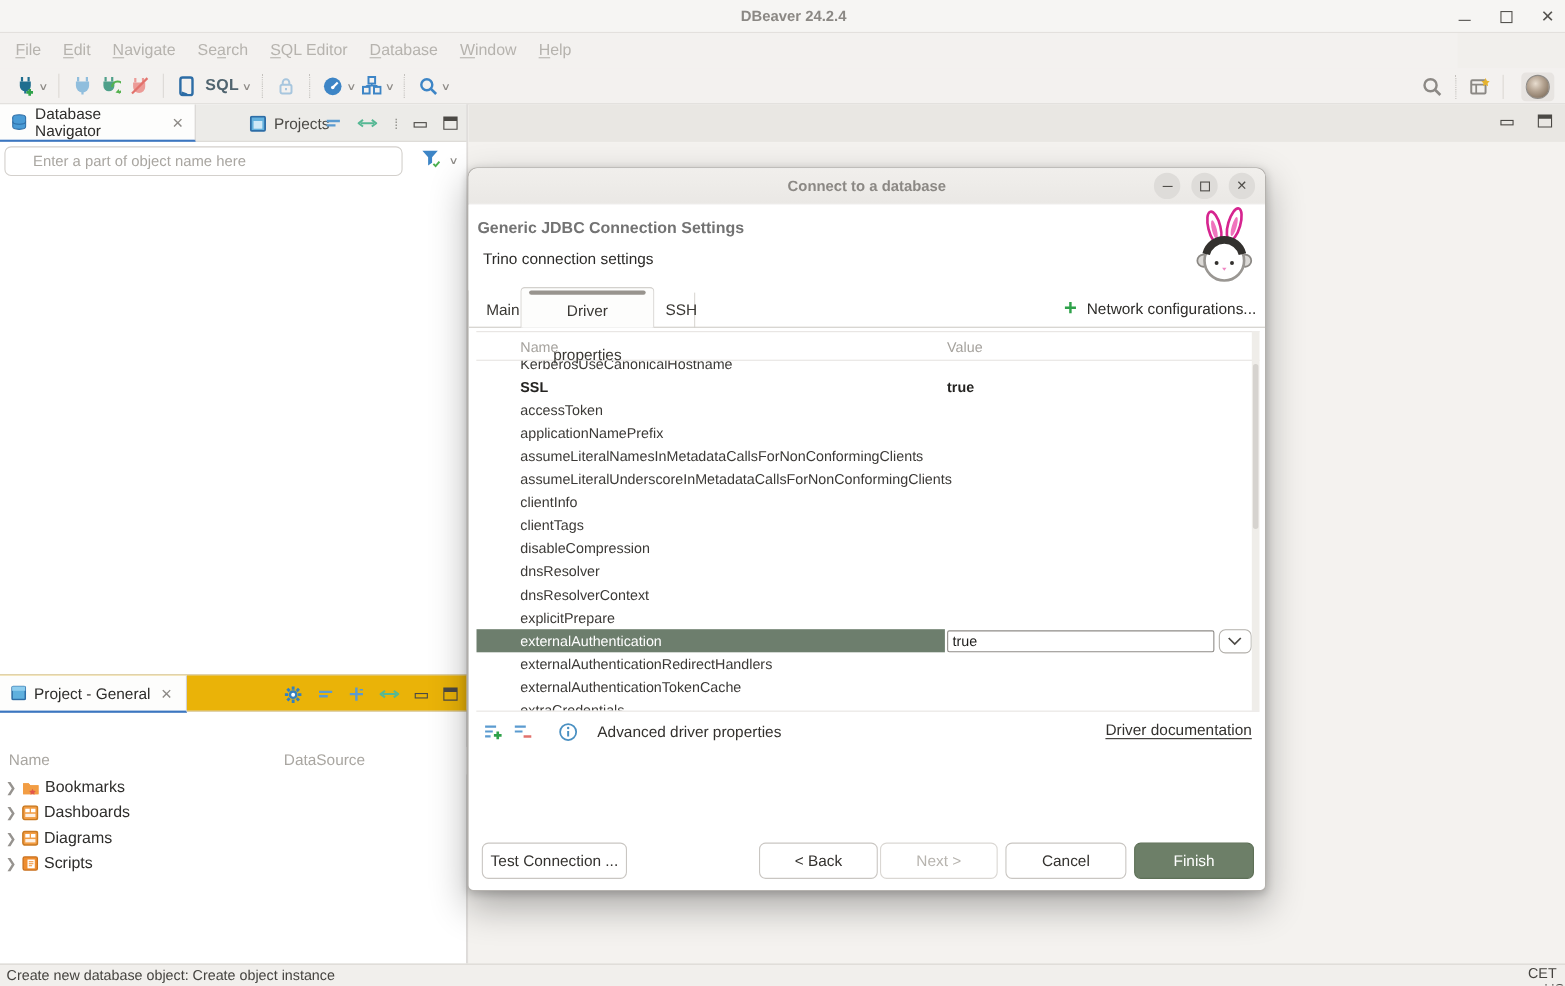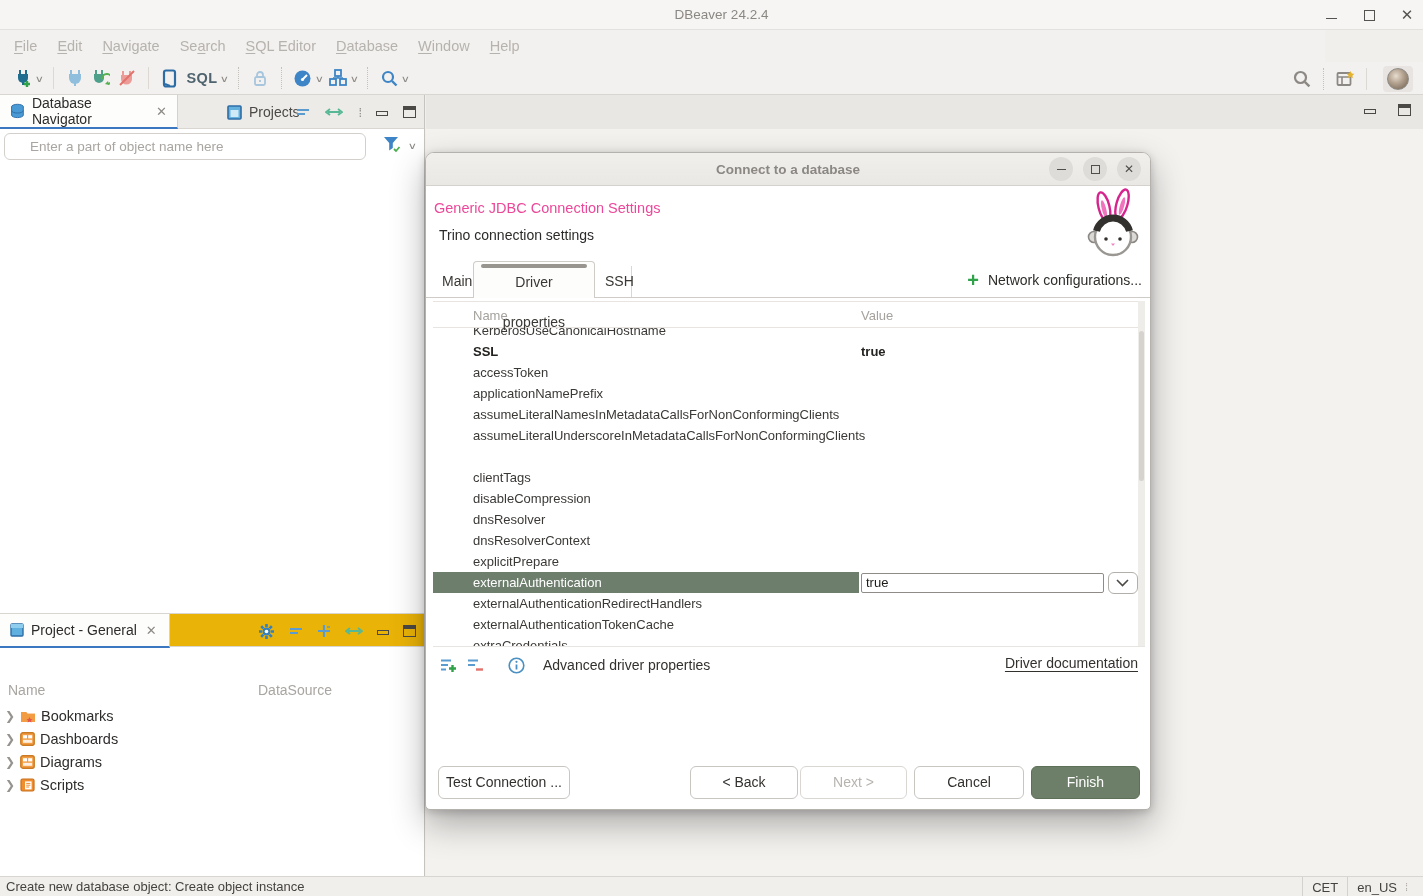--- a/index.html
+++ b/index.html
@@ -2,21 +2,21 @@
 <html><head>
 <meta charset="utf-8">
 <style>
   * { margin:0; padding:0; box-sizing:border-box; }
   html,body { width:1423px; height:896px; overflow:hidden; }
   body { font-family:"Liberation Sans", sans-serif; background:#f1efec; position:relative; }
   svg { display:block; }
 
   
   .titlebar { position:absolute; left:0; top:0; width:1423px; height:30px; background:#f6f5f3; border-bottom:1px solid #e3e0dd; }
-  .titlebar .title { position:absolute; left:0; right:0; top:0; height:30px; line-height:30px; text-align:center; color:#8b8884; font-size:13.5px; font-weight:400;padding-left:20px; }
+  .titlebar .title { position:absolute; left:0; right:0; top:0; height:30px; line-height:30px; text-align:center; color:#8b8884; font-size:13.5px; font-weight:700;padding-left:20px; }
   .win-controls { position:absolute; right:8px; top:0; height:30px; display:flex; align-items:center; gap:22px; color:#55534f; }
   .wc-glyph { width:16px; height:16px; display:flex; align-items:center; justify-content:center; font-size:13px; }
   .wc-min-bar { width:11px; height:0; border-top:1.6px solid #55534f; margin-top:6px; }
   .wc-max-box { width:11px; height:11px; border:1.4px solid #55534f; }
   .wc-x { font-size:15px; }
 
   
   .menubar { position:absolute; left:0; top:30px; width:1325px; height:32px; background:#f3f1ef; display:flex; align-items:center; padding-left:4px; }
   .menu-item { color:#b6b3ae; font-size:14.5px; padding:0 10px; height:32px; line-height:32px; }
   .menu-item .mn { text-decoration:underline; text-underline-offset:2px; }
@@ -69,21 +69,21 @@
   
   .dialog { position:absolute; left:425px; top:152px; width:726px; height:658px; background:#fff; border:1px solid #b5b2ae; border-radius:9px 9px 5px 5px; box-shadow:0 14px 34px rgba(0,0,0,.30), 0 2px 8px rgba(0,0,0,.18); z-index:20; }
   .dlg-titlebar { position:absolute; left:0; top:0; width:100%; height:33px; background:linear-gradient(#f1efec,#eae8e5); border-bottom:1px solid #d5d2ce; border-radius:8px 8px 0 0; }
   .dlg-title { position:absolute; left:0; right:0; top:0; height:33px; line-height:33px; text-align:center; font-size:13.5px; font-weight:600; color:#8b8884; }
   .dlg-controls { position:absolute; right:9px; top:4px; display:flex; gap:10px; }
   .dlg-circle { width:24px; height:24px; border-radius:50%; background:#dedcd9; color:#504e4a; display:flex; align-items:center; justify-content:center; font-size:12px; }
   .dlg-circle .sq { width:9px; height:9px; border:1.4px solid #504e4a; }
   .dlg-circle .bar { width:9px; height:0; border-top:1.6px solid #504e4a; }
 
   .dlg-header { position:absolute; left:0; top:33px; width:100%; height:78px; background:#fff; }
-  .dlg-heading { position:absolute; left:8px; top:14px; font-size:14.5px; font-weight:400; color:#ec4899; }
+  .dlg-heading { position:absolute; left:8px; top:14px; font-size:14.5px; font-weight:700; color:#737373; }
   .dlg-subheading { position:absolute; left:13px; top:41px; font-size:14px; color:#2c2b29; }
   .mascot { position:absolute; right:10px; top:2px; }
 
   .dlg-tabs { position:absolute; left:0; top:108px; width:100%; height:37px; }
   .dlg-tabs::after { content:""; position:absolute; left:0; right:0; bottom:0; border-bottom:1px solid #cfccc8; }
   .dlg-tab { position:absolute; top:5px; height:32px; line-height:31px; text-align:center; font-size:14px; color:#3a3834; padding:0 9px; }
   .dlg-tab.active { top:0; height:37px; line-height:40px; background:#fdfdfc; border:1px solid #cfccc8; border-bottom:none; border-radius:4px 4px 0 0; z-index:2; }
   .dlg-tab.active::before { content:""; position:absolute; left:7px; right:7px; top:2px; height:4px; background:#98948e; border-radius:2px; }
   .netcfg { position:absolute; right:8px; top:10px; display:flex; align-items:center; gap:9px; }
   .netcfg-plus { color:#2fa24a; font-size:20px; font-weight:700; line-height:18px; }
@@ -115,21 +115,21 @@
   .btn { position:absolute; top:0; height:33px; border:1px solid #c9c6c2; border-radius:6px; background:#fff; font-family:"Liberation Sans",sans-serif; font-size:14px; color:#33312e; text-align:center; line-height:31px; }
   .btn-test { left:12px; width:132px; }
   .btn-back { left:264px; width:108px; }
   .btn-next { left:374px; width:107px; color:#b7b4af; border-color:#dad7d3; }
   .btn-cancel { left:488px; width:110px; }
   .btn-finish { left:605px; width:109px; background:#6d7f68; border-color:#5e7057; color:#fff; }
 
   
   .statusbar { position:absolute; left:0; top:876px; width:1423px; height:20px; background:#f1efec; border-top:1px solid #d9d6d2; font-size:13px; color:#45433f; }
   .status-msg { position:absolute; left:6px; top:2px; }
-  .status-right { position:absolute; right:16px; top:0; height:20px; display:flex; align-items:center; }
+  .status-right { position:absolute; right:1px; top:0; height:20px; display:flex; align-items:center;flex-direction:column; }
   .st-sep { width:0; height:20px; border-left:1px solid #d5d2ce; margin:0 9px; }
   .st-grip { color:#b1aea9; font-size:11px; letter-spacing:-1px; margin-left:8px; }
 </style>
 </head>
 <body>
 
 <div class="titlebar">
   <div class="title">DBeaver 24.2.4</div>
   <div class="win-controls">
     <div class="wc-glyph">
@@ -460,20 +460,21 @@
           </div>
           <div class="prop-row">
             <div class="cell-name">assumeLiteralNamesInMetadataCallsForNonConformingClients</div>
             <div class="cell-value"></div>
           </div>
           <div class="prop-row">
             <div class="cell-name">assumeLiteralUnderscoreInMetadataCallsForNonConformingClients</div>
             <div class="cell-value"></div>
           </div>
           <div class="prop-row">
+            <div class="cell-name">clientInfo</div>
             <div class="cell-value"></div>
           </div>
           <div class="prop-row">
             <div class="cell-name">clientTags</div>
             <div class="cell-value"></div>
           </div>
           <div class="prop-row">
             <div class="cell-name">disableCompression</div>
             <div class="cell-value"></div>
           </div>

